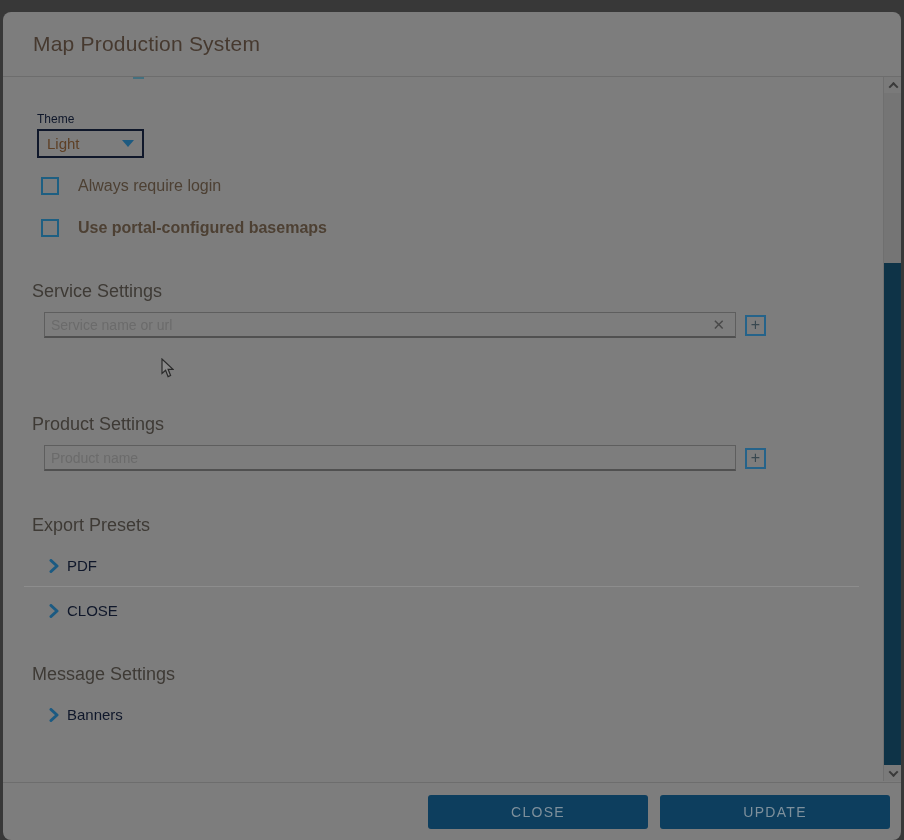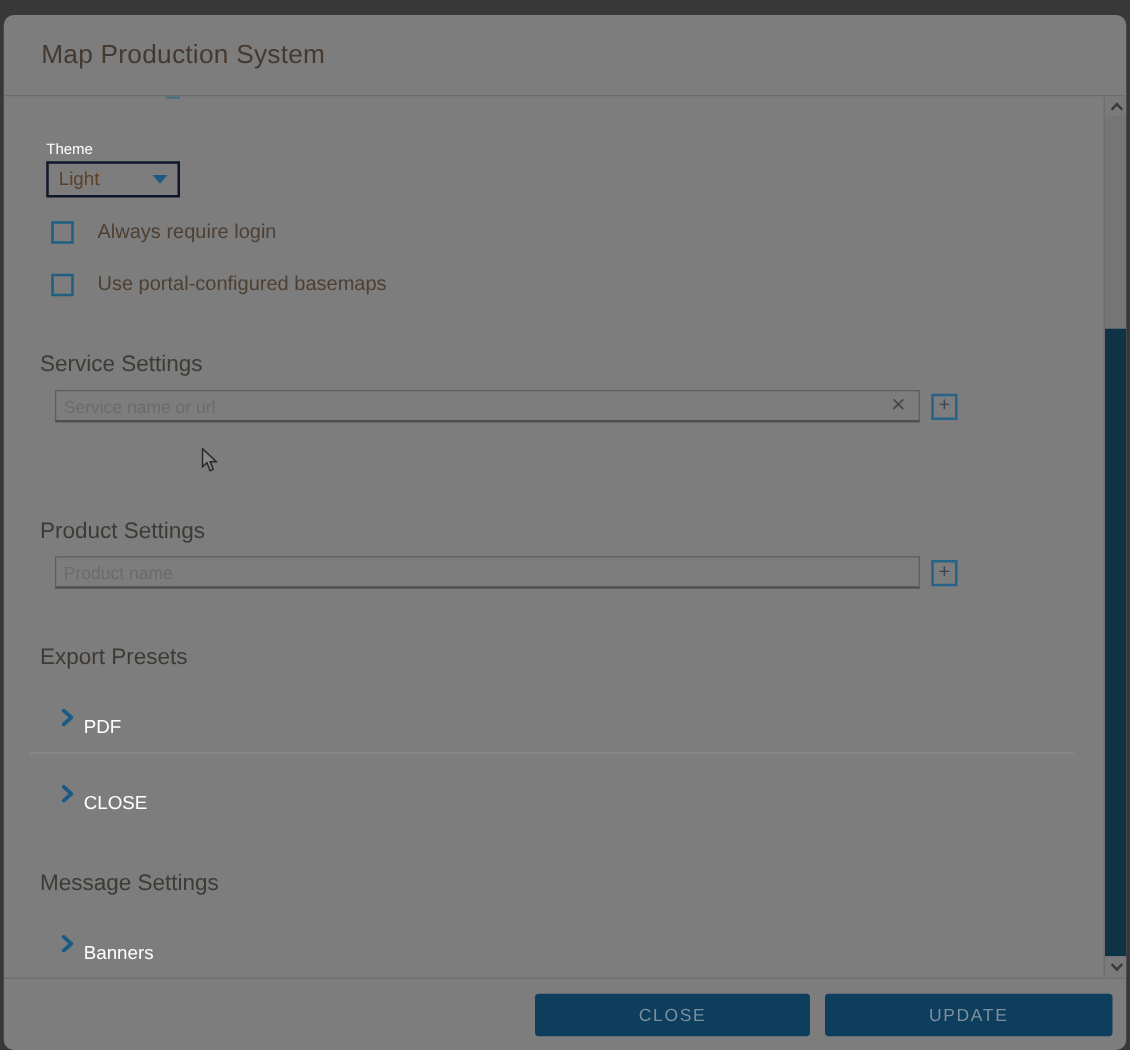--- a/index.html
+++ b/index.html
@@ -19,35 +19,35 @@
     height:65px; border-bottom:1px solid #6d6d6d;
     display:flex; align-items:center; padding-left:30px;
   }
   .modal-title { font-size:21px; color:#46392f; letter-spacing:.2px; }
 
   
   .modal-body { position:relative; height:704px; overflow:hidden; }
 
   .partial-element { position:absolute; left:130px; top:0; width:11px; height:2px; background:#44707f; }
 
-  .theme-label { margin:35px 0 3px 34px; font-size:12px; color:#ffffff; }
+  .theme-label { margin:35px 0 3px 34px; font-size:12px; color:#0f172a; }
   .select {
     margin-left:34px; width:107px; height:29px;
     border:2px solid #0f172a; display:flex; align-items:center;
     padding:0 8px; cursor:default; position:relative;
   }
   .select-value { font-size:15px; color:#5e4026; flex:1; }
   .caret-down {
     width:0; height:0; border-left:6px solid transparent; border-right:6px solid transparent;
     border-top:7px solid #1d5a80;
   }
 
   .checkbox-row { display:flex; align-items:center; margin-left:38px; }
   .checkbox-row.first { margin-top:19px; }
-  .checkbox-row.second { margin-top:24px; }
+  .checkbox-row.second { margin-top:24px;font-weight:bold; }
   .checkbox { width:18px; height:18px; border:2px solid #1e5f82; background:transparent; }
   .checkbox-label { margin-left:19px; font-size:16px; color:#4d4033; }
 
   .section-heading { font-size:18px; font-weight:400; color:#3e3a35; margin-left:29px; }
   .heading-service { margin-top:44px; }
   .heading-product { margin-top:76px; }
   .heading-export  { margin-top:44px; }
   .heading-message { margin-top:45px; }
 
   .input-row { display:flex; align-items:center; margin-left:41px; margin-top:10px; }
@@ -66,21 +66,21 @@
     display:flex; align-items:center; justify-content:center;
     font-size:16px; color:#394850; line-height:1; cursor:pointer; background:transparent;
     font-family:"Liberation Sans", sans-serif;
   }
 
   .tree-row { display:flex; align-items:center; margin-left:46px; cursor:pointer; }
   .row-pdf { margin-top:21px; }
   .row-tiff { margin-top:15px; }
   .row-banners { margin-top:21px; }
   .tree-row svg { display:block; }
-  .tree-label { margin-left:8px; font-size:15px; color:#ffffff;margin-top:16px; }
+  .tree-label { margin-left:8px; font-size:15px; color:#0f172a; }
   .divider { border:none; border-top:1px solid #8d8d8d; margin:12px 0 0 21px; width:835px; height:0; }
 
   
   .scrollbar {
     position:absolute; top:0; right:0; width:18px; height:704px;
     background:#757575; border-left:1px solid #6f6f6f;
   }
   .sb-btn { position:absolute; left:0; width:18px; height:16px; background:#7a7a7a;
     display:flex; align-items:center; justify-content:center; }
   .sb-up { top:0; }

